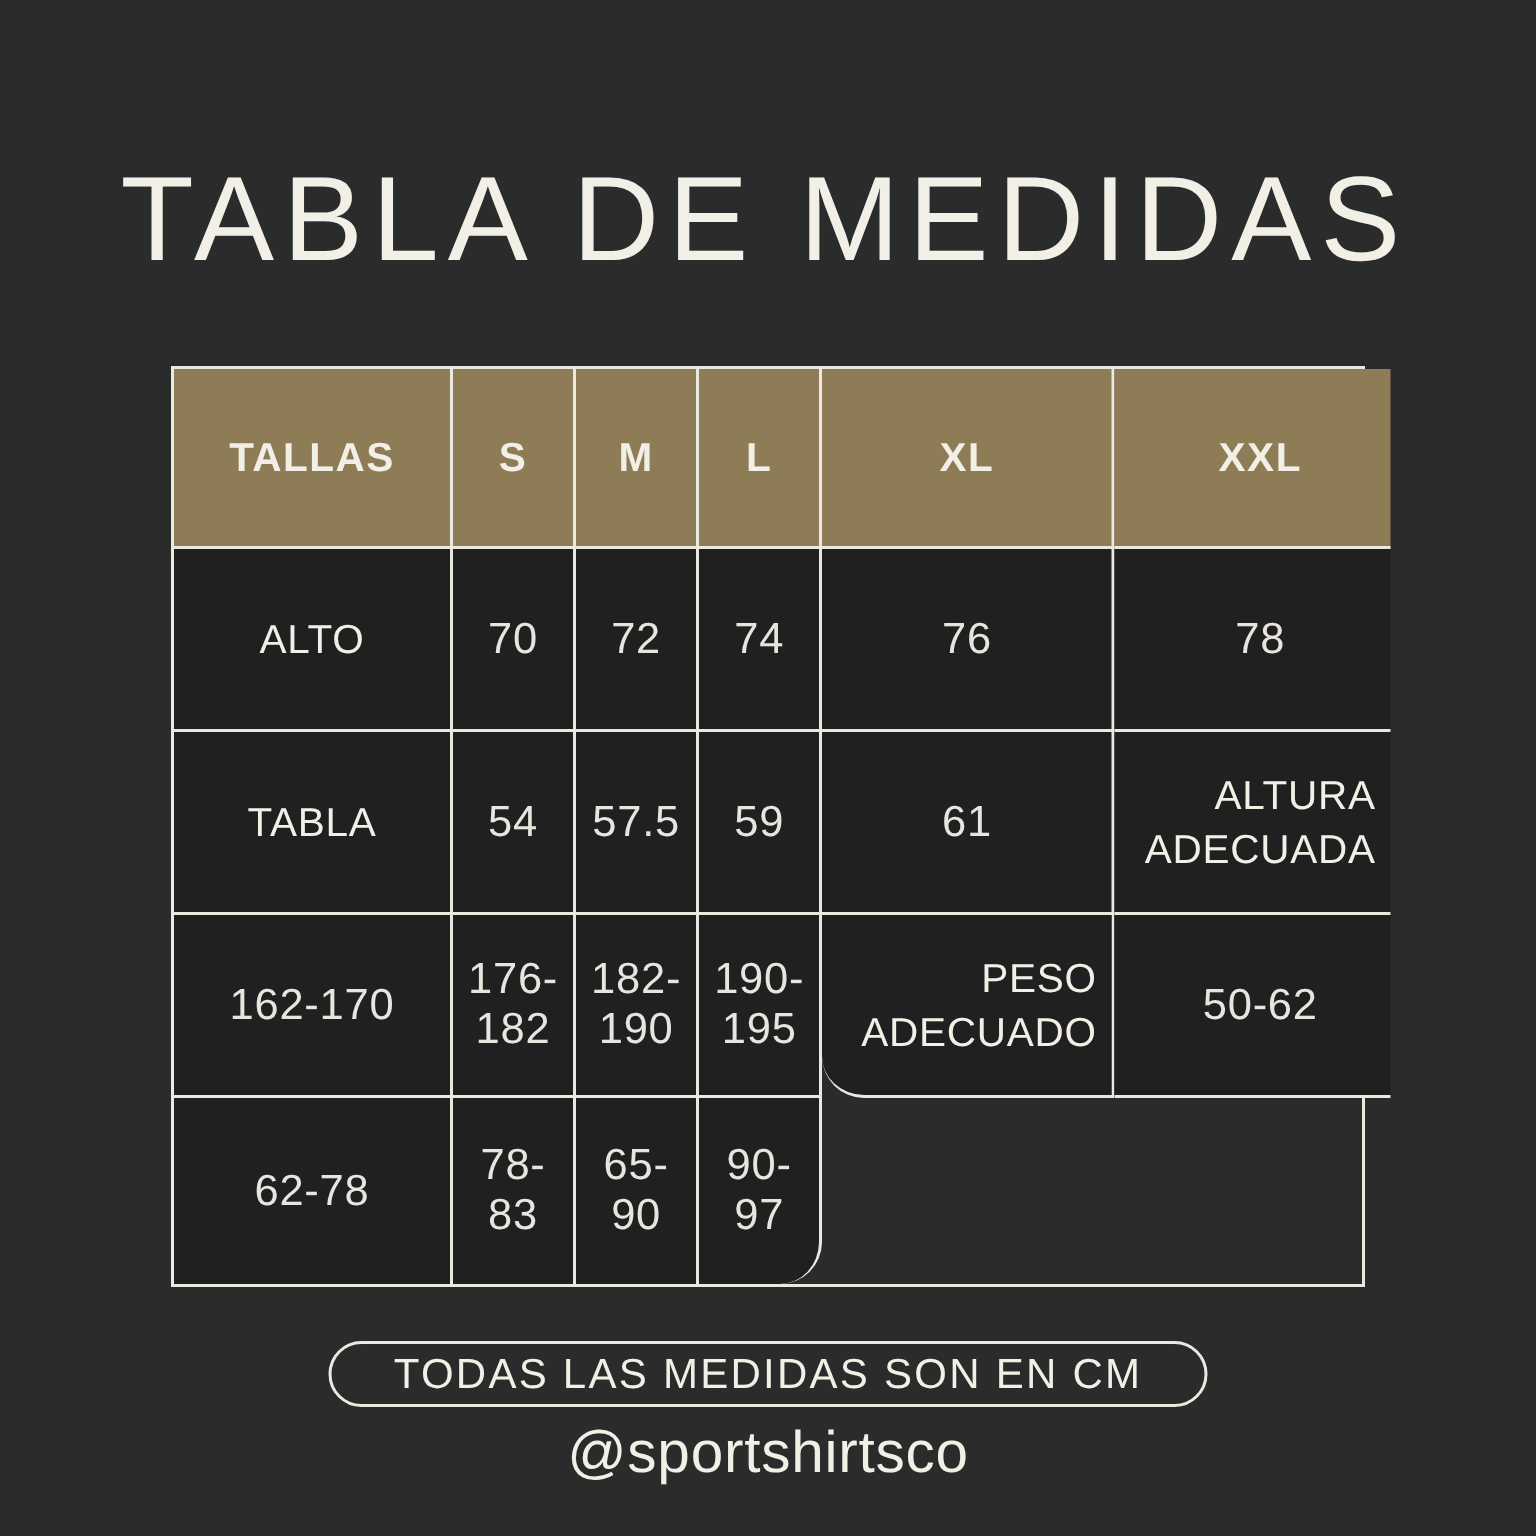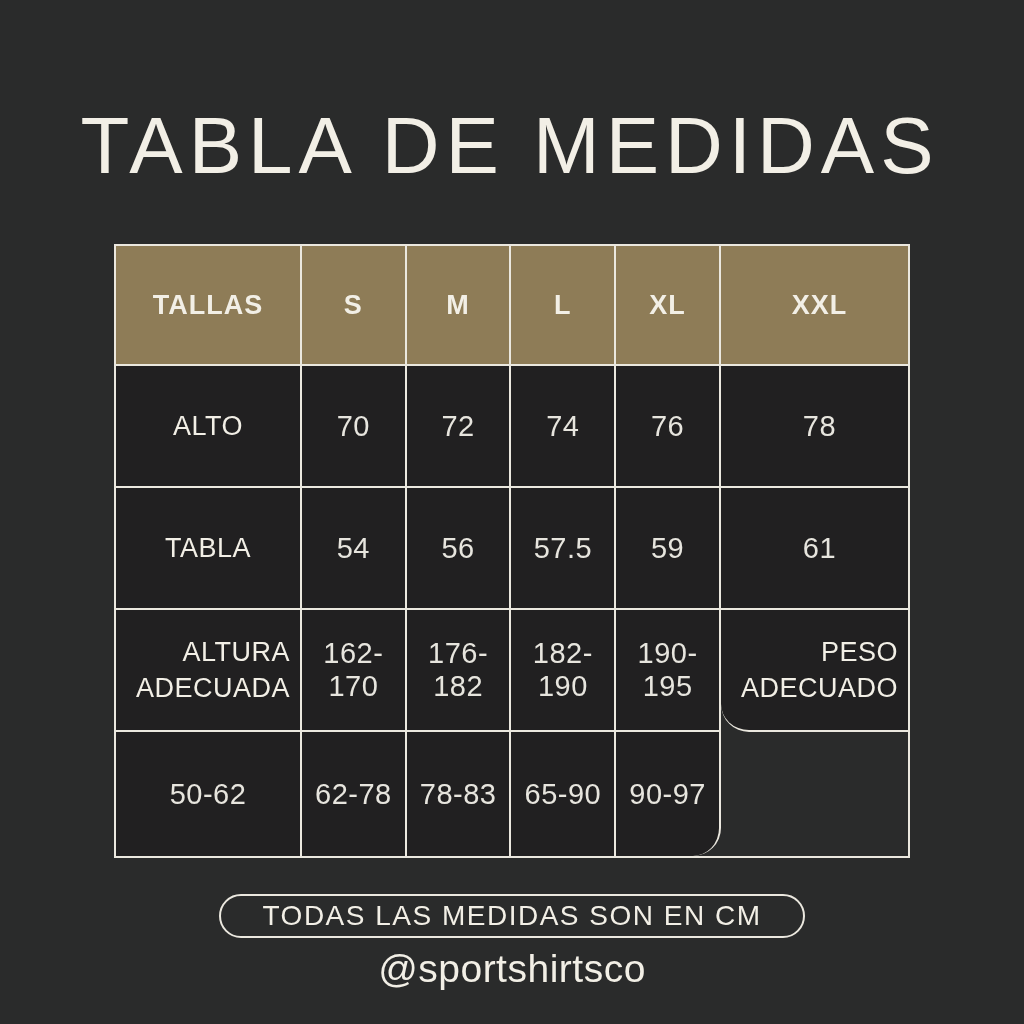--- a/index.html
+++ b/index.html
@@ -105,21 +105,20 @@
 
   <div class="t-cell rowlabel">ALTO</div>
   <div class="t-cell">70</div>
   <div class="t-cell">72</div>
   <div class="t-cell">74</div>
   <div class="t-cell">76</div>
   <div class="t-cell">78</div>
 
   <div class="t-cell rowlabel">TABLA</div>
   <div class="t-cell">54</div>
-  <div class="t-cell">56</div>
   <div class="t-cell">57.5</div>
   <div class="t-cell">59</div>
   <div class="t-cell">61</div>
 
   <div class="t-cell rowlabel">ALTURA ADECUADA</div>
   <div class="t-cell">162-170</div>
   <div class="t-cell">176-182</div>
   <div class="t-cell">182-190</div>
   <div class="t-cell">190-195</div>
 

